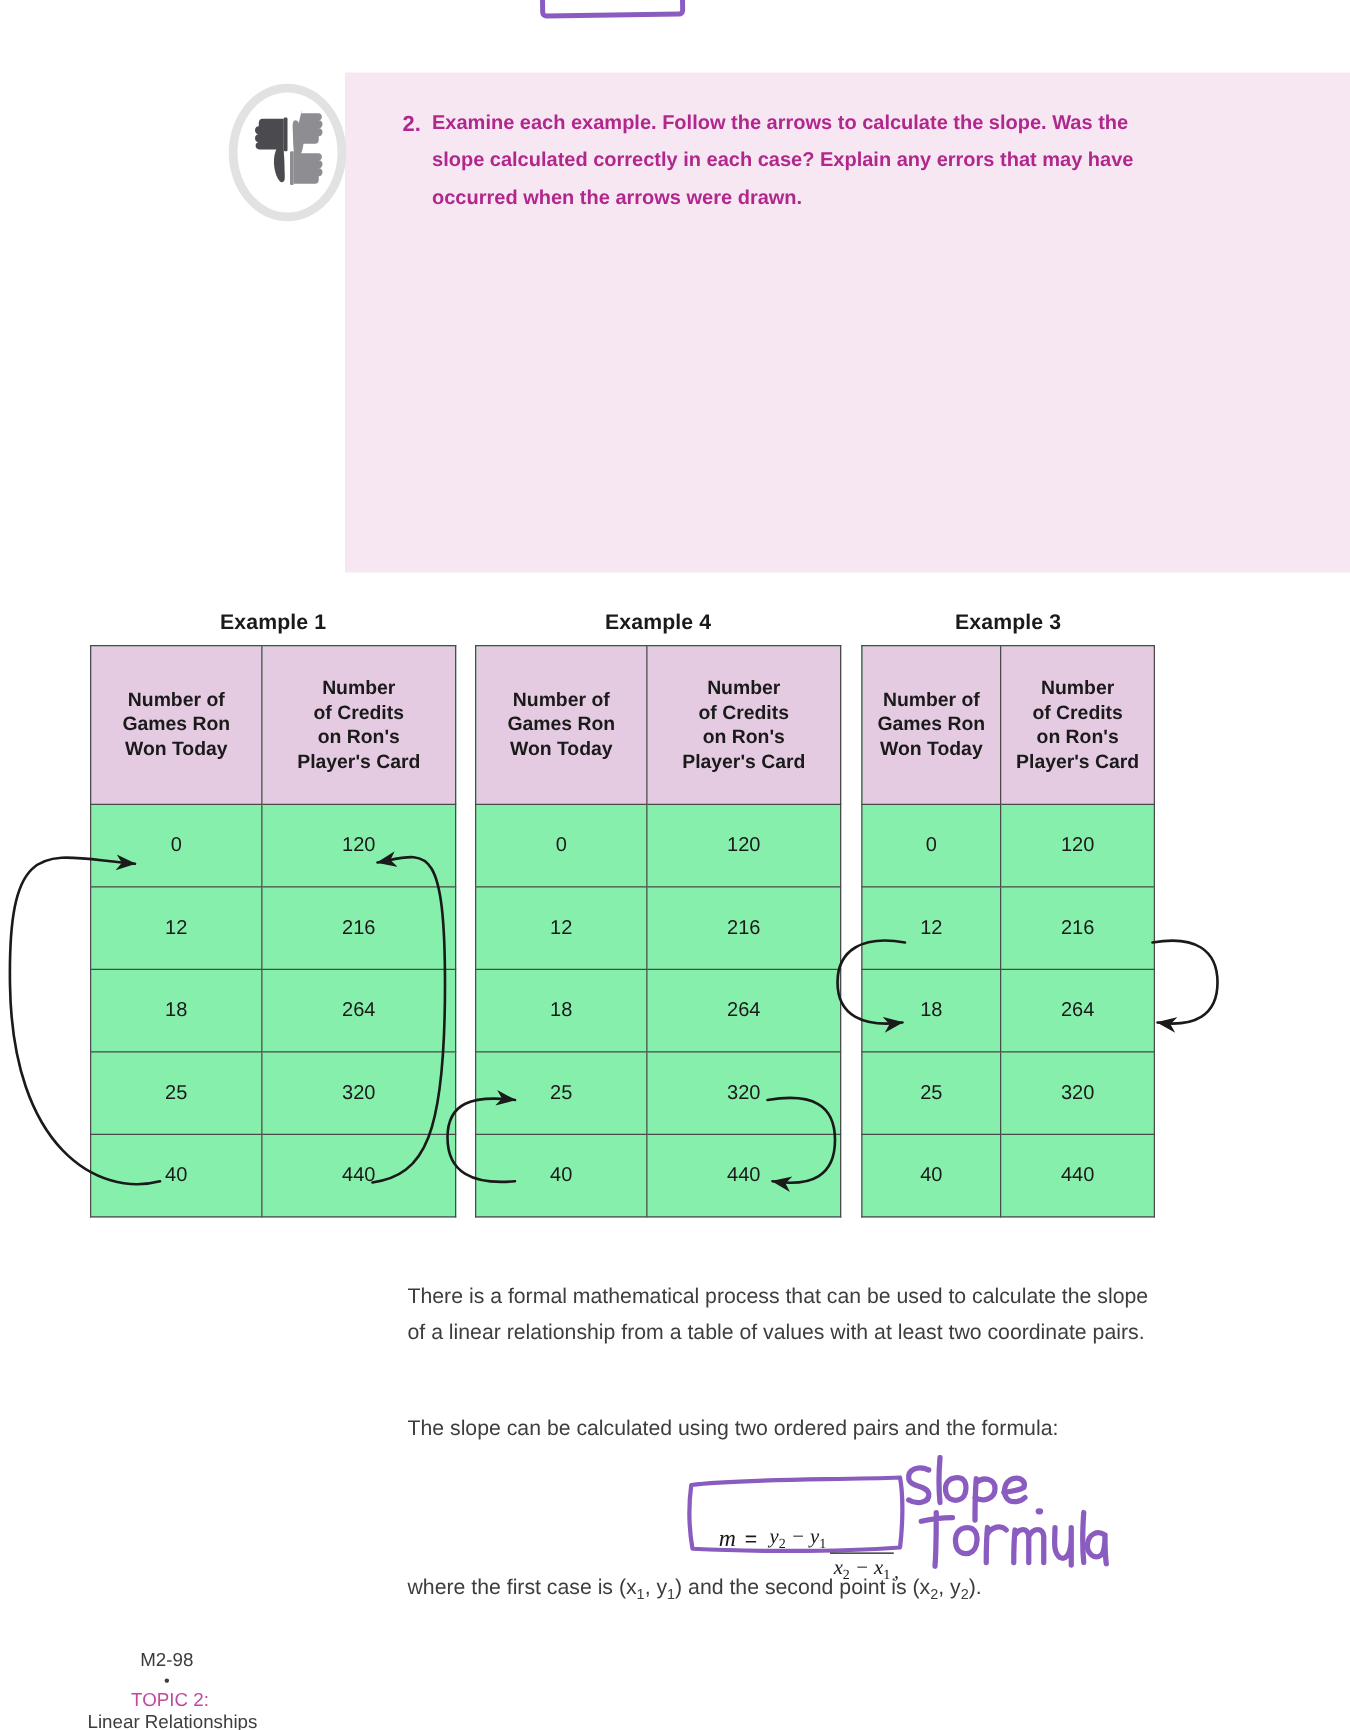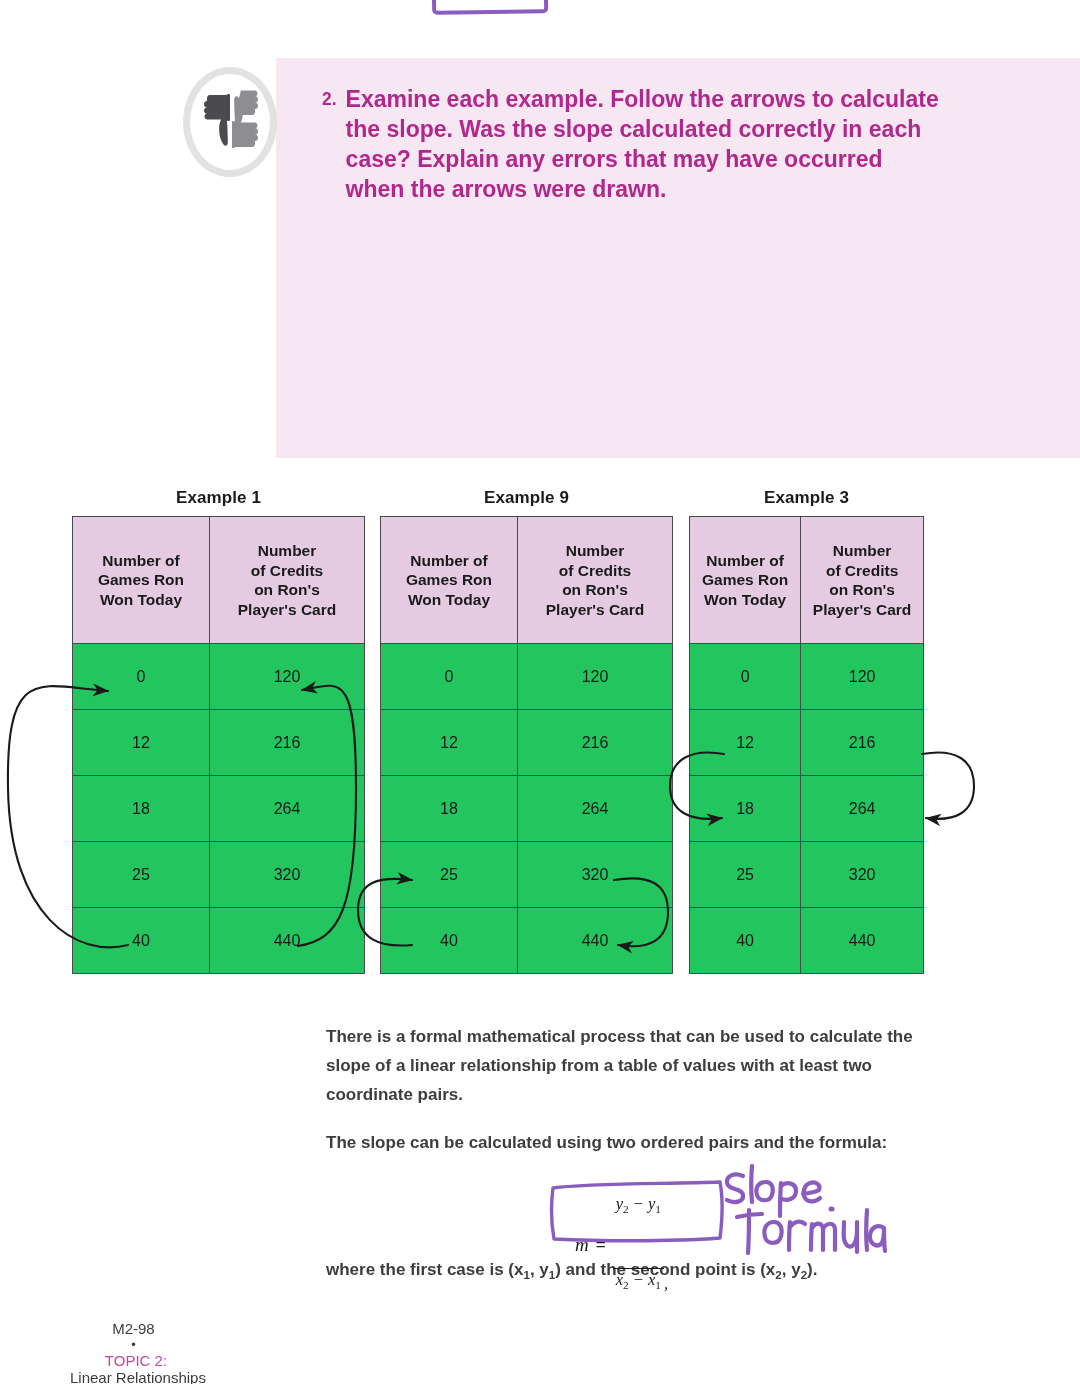--- a/index.html
+++ b/index.html
@@ -48,21 +48,21 @@
     color: #b1278c;
     font-weight: bold;
     font-size: 17.5px;
     line-height: 30px;
     margin-right: 9px;
     white-space: nowrap;
   }
   #question-text {
     color: #b1278c;
     font-weight: bold;
-    font-size: 23px;
+    font-size: 16px;
     line-height: 30px;
     width: 600px;
   }
 
   
   #thumbs-icon-wrap {
     position: absolute;
     left: 183px;
     top: 67px;
     width: 104px;
@@ -97,21 +97,21 @@
     text-align: center;
     font-size: 17px;
     font-weight: bold;
     color: #1a1a1a;
     margin-bottom: 8px;
     letter-spacing: 0.1px;
   }
   table.data-table {
     border-collapse: collapse;
     table-layout: fixed;
-    background: #22c55e;
+    background: #86efac;
   }
   table.data-table th,
   table.data-table td {
     border: 1.3px solid #4a4a4a;
     text-align: center;
     color: #1a1a1a;
   }
   table.data-table th {
     background: #e5cbe2;
     font-size: 15.5px;
@@ -140,21 +140,20 @@
   }
 
   
   .prose {
     position: absolute;
     color: #3d3d3d;
     font-size: 17px;
     line-height: 29px;
     width: 604px;
     left: 326px;
-    font-weight: bold;
   }
   #prose-1 { top: 1022px; }
   #prose-2 { top: 1128px; }
   #prose-3 { top: 1255px; width: 620px; }
 
   
   #formula-area {
     position: absolute;
     left: 548px;
     top: 1176px;
@@ -173,21 +172,21 @@
   }
   #formula-m {
     font-family: "Liberation Serif", serif;
     font-style: italic;
     font-size: 19px;
     margin-right: 7px;
   }
   #formula-eq { margin-right: 7px; font-size: 17px; }
   #formula-frac {
     display: inline-flex;
-    flex-direction: column;
+    flex-direction: row;
     align-items: center;
     font-family: "Liberation Serif", serif;
     font-style: italic;
     font-size: 16.5px;
     line-height: 19px;
   }
   #formula-num { padding: 0 3px 1px 3px; }
   #formula-den {
     padding: 1px 3px 0 3px;
     border-top: 1.4px solid #1a1a1a;
@@ -300,21 +299,21 @@
           </tr>
       <tr>
             <td>40</td>
             <td>440</td>
           </tr>
     </tbody>
       </table>
   </div>
 
   <div class="example-block" id="example-2" style="left:380px;">
-    <div class="example-title">Example 9</div>
+    <div class="example-title">Example 4</div>
     <table class="data-table">
       <tbody>
           <tr>
         <th>
           <span>Number of</span><br>
           <span>Games Ron</span><br>
           <span>Won Today</span>
         </th>
         <th>
           <span>Number</span><br>

